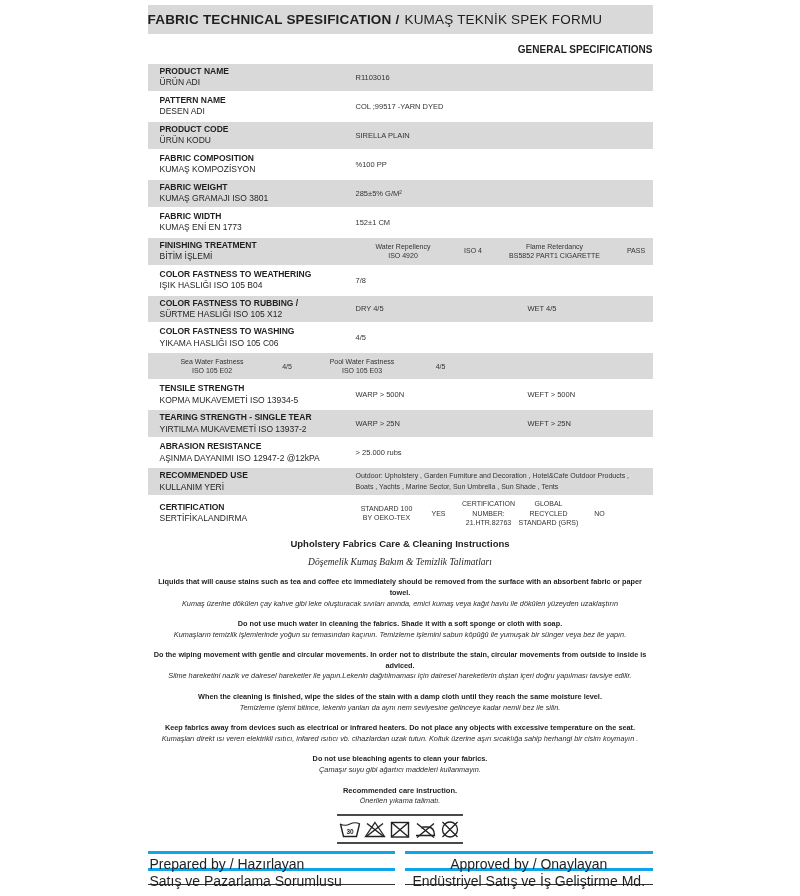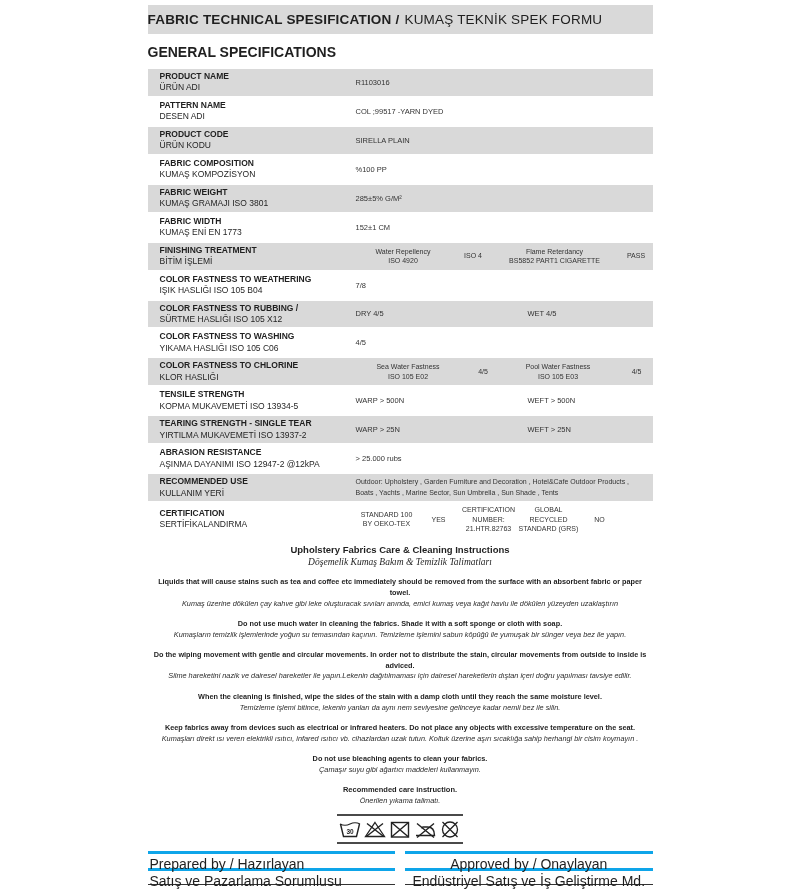--- a/index.html
+++ b/index.html
@@ -5,42 +5,42 @@
   * { margin:0; padding:0; box-sizing:border-box; }
   html,body { width:800px; height:896px; background:#ffffff; overflow:hidden;
     font-family:"Liberation Sans", sans-serif; color:#1f1f1f; }
   .page { width:505px; margin:0 auto; padding-top:5px; }
 
   .title-bar { background:#d9d9d9; height:29px; display:flex; align-items:center;
     justify-content:flex-start; font-size:13.5px; letter-spacing:.2px; }
   .title-bar b { font-weight:bold; }
   .title-bar .light { font-weight:normal; margin-left:5px; }
 
-  .section-title { text-align:left; font-weight:bold; font-size:14px; margin:10px 0 9px 0; }
+  .section-title { text-align:right; font-weight:bold; font-size:10px; margin:10px 0 9px 0; }
 
   .spec-table .row { display:flex; min-height:26px; margin-bottom:2px; padding:2px 0 2px 12px; }
   .spec-table .row:nth-child(odd) { background:#d9d9d9; }
   .label-cell { width:196px; flex:none; display:flex; flex-direction:column; justify-content:center; }
   .label-en { font-weight:bold; font-size:8.5px; line-height:1.35; }
   .label-tr { font-size:8.5px; line-height:1.35; }
   .val-area { flex:1; display:flex; align-items:center; font-size:7.5px; color:#333; }
   .val-simple { text-align:left; }
   .pair .w-left { width:172px; flex:none; }
   .pair .w-right { flex:1; }
   .cells { display:flex; width:100%; align-items:center; }
   .cell { text-align:center; line-height:1.35; font-size:7px; }
   .cell span { display:block; }
   .fin-1 { width:95px; } .fin-2 { width:45px; } .fin-3 { width:118px; } .fin-4 { width:45px; }
   .chl-1 { width:105px; } .chl-2 { width:45px; } .chl-3 { width:105px; } .chl-4 { width:52px; }
   .cert-1 { width:62px; } .cert-2 { width:42px; } .cert-3 { width:58px; } .cert-4 { width:62px; } .cert-5 { width:40px; }
   .use-text { font-size:7px; line-height:1.5; padding-right:6px; }
 
   .care { margin-top:9px; text-align:center; }
   .care-title { font-weight:bold; font-size:9.5px; }
-  .care-subtitle { font-style:italic; font-size:9.5px; margin-top:2px; font-family:"Liberation Serif", serif; }
+  .care-subtitle { font-style:italic; font-size:9.5px; margin-top:8px; font-family:"Liberation Serif", serif; }
   .care-para { margin-top:10px; }
   .care-en { font-weight:bold; font-size:7.3px; line-height:1.45; }
   .care-tr { font-style:italic; font-size:7.3px; line-height:1.45; color:#2a2a2a; }
   .rec { margin-top:10px; }
   .rec .care-en { font-size:7.5px; }
 
   .symbols-box { width:126px; margin:7px auto 0 auto; border-top:2px solid #4a4a4a;
     border-bottom:2px solid #4a4a4a; padding:3px 0 2px 0; display:flex;
     justify-content:center; align-items:center; gap:1px; }
   .symbols-box svg { display:block; }
@@ -171,24 +171,20 @@
       <div class="label-cell">
         <span class="label-en">COLOR FASTNESS TO WASHING</span>
         <span class="label-tr">YIKAMA HASLIĞI ISO 105 C06</span>
       </div>
       <div class="val-area">
           <span class="val-simple">4/5</span>
         </div>
     </div>
 
     <div class="row">
-      <div class="label-cell">
-        <span class="label-en">COLOR FASTNESS TO CHLORINE</span>
-        <span class="label-tr">KLOR HASLIĞI</span>
-      </div>
       <div class="val-area">
         <div class="cells">
           <div class="cell chl-1">
             <span>Sea Water Fastness</span>
             <span>ISO 105 E02</span>
           </div>
           <div class="cell chl-2">4/5</div>
           <div class="cell chl-3">
             <span>Pool Water Fastness</span>
             <span>ISO 105 E03</span>

